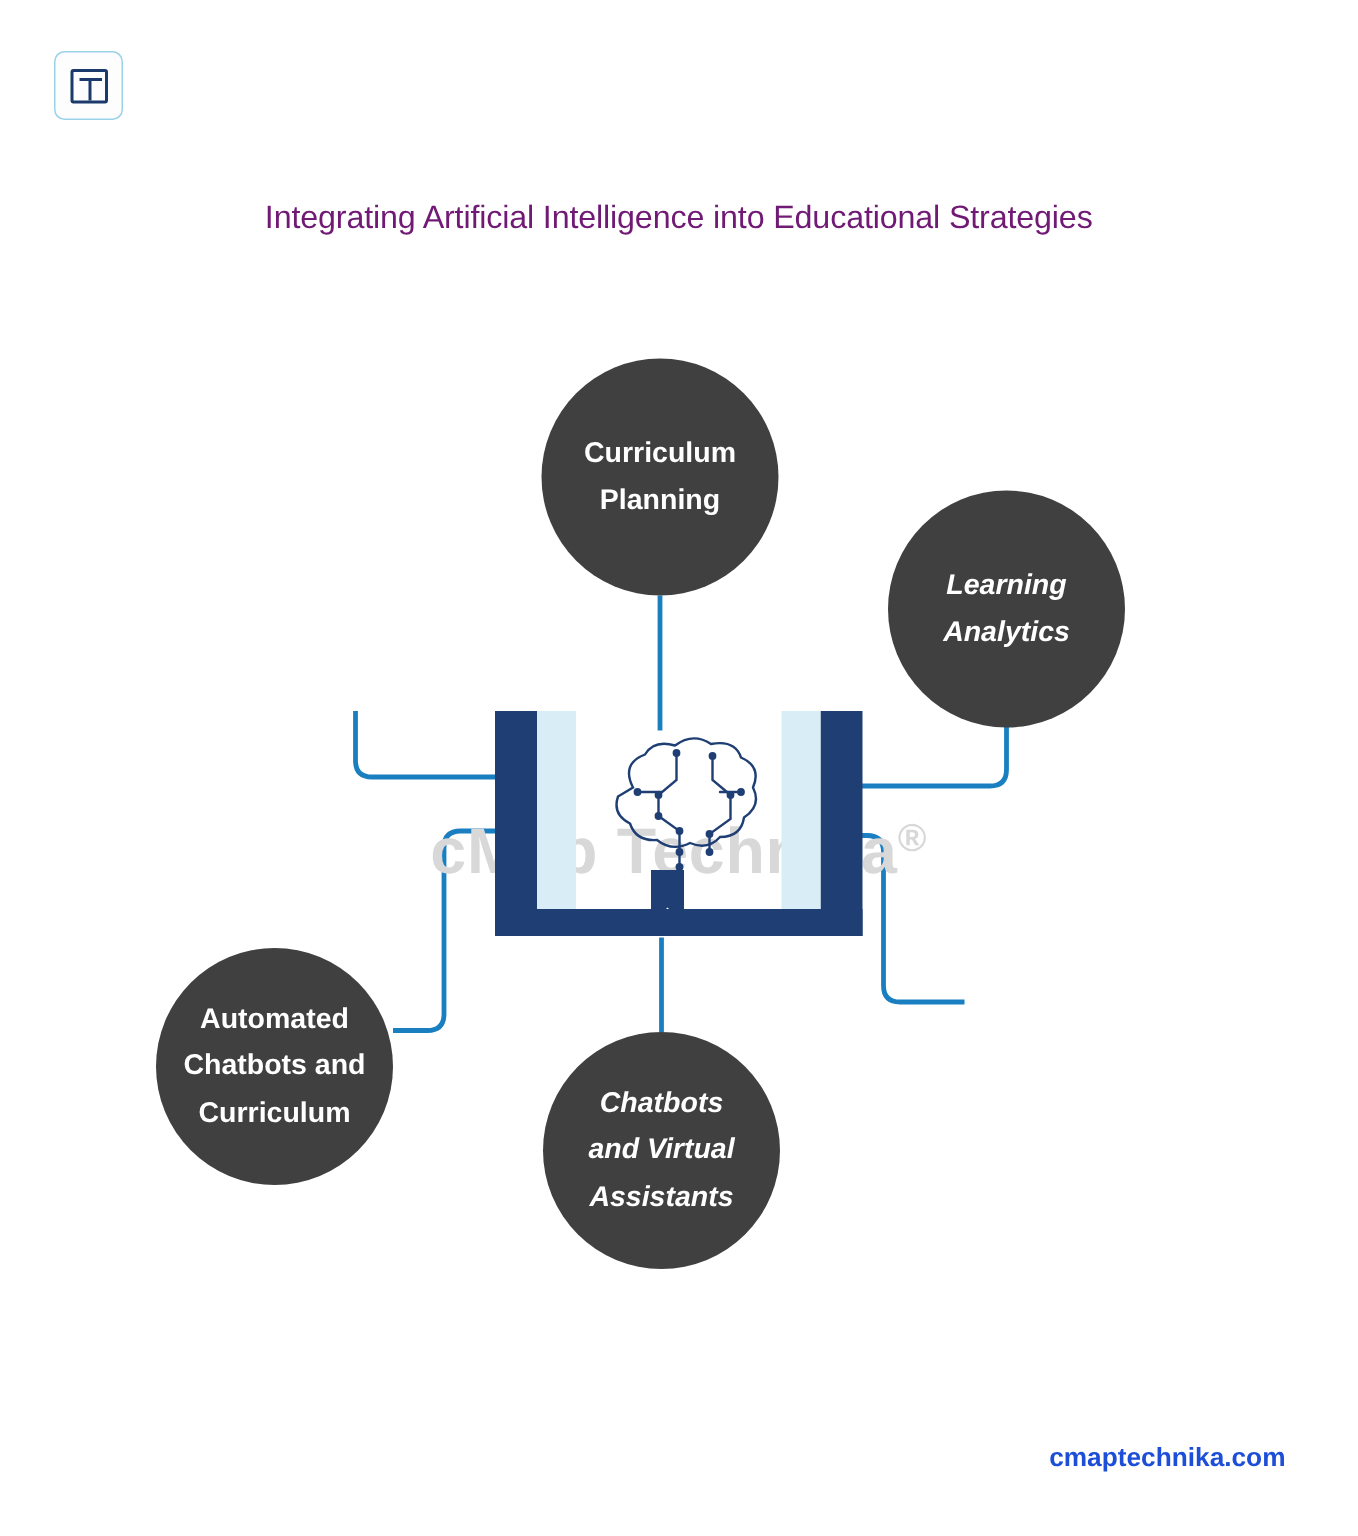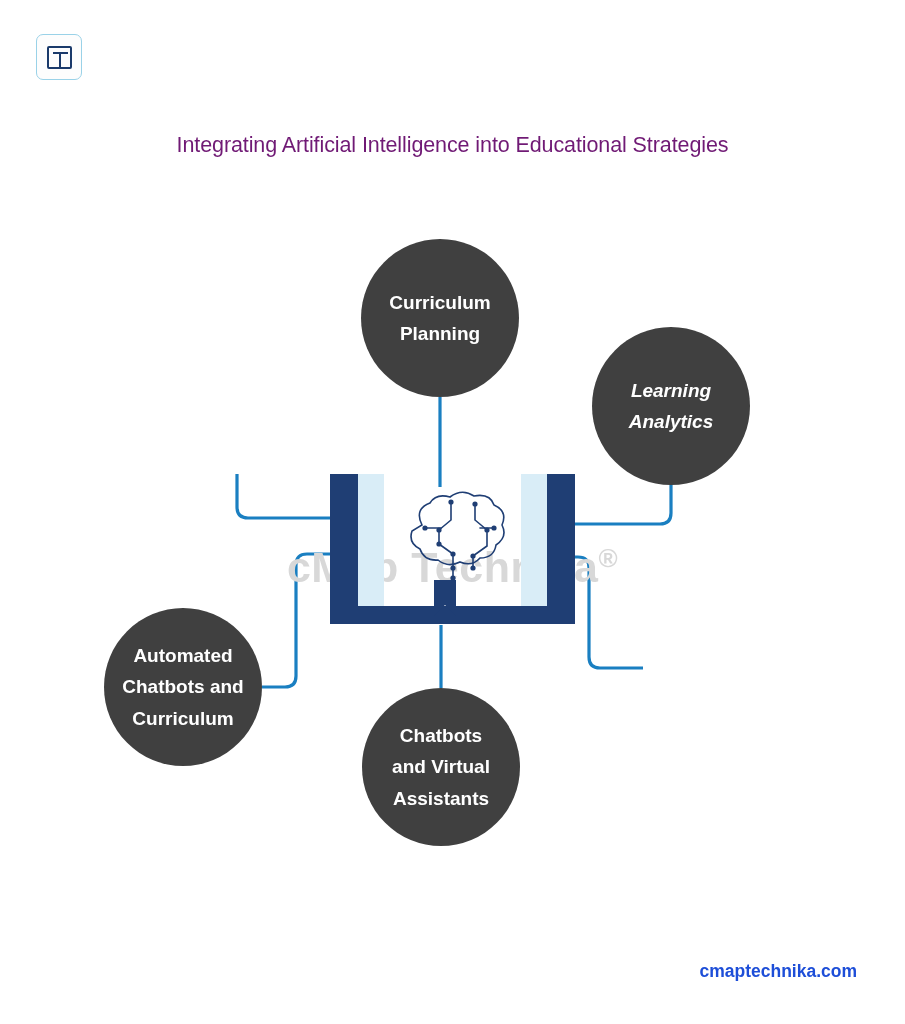--- a/index.html
+++ b/index.html
@@ -200,30 +200,30 @@
     </div>
 
 
     <div class="node" style="left:592px; top:327px; width:158px; height:158px;font-style:italic;">
       <div>
         <span>Learning</span>
         <span>Analytics</span>
       </div>
     </div>
 
-    <div class="node" style="left:104px; top:608px; width:158px; height:158px;">
+    <div class="node" style="left:104px; top:632px; width:158px; height:158px;">
       <div>
         <span>Automated</span>
         <span>Chatbots and</span>
         <span>Curriculum</span>
       </div>
     </div>
 
 
-    <div class="node" style="left:362px; top:688px; width:158px; height:158px;">
+    <div class="node" style="left:362px; top:688px; width:158px; height:158px;font-style:italic;">
       <div>
         <span>Chatbots</span>
         <span>and Virtual</span>
         <span>Assistants</span>
       </div>
     </div>
 
   </div>
 
   <a id="footer-link" href="#">cmaptechnika.com</a>

